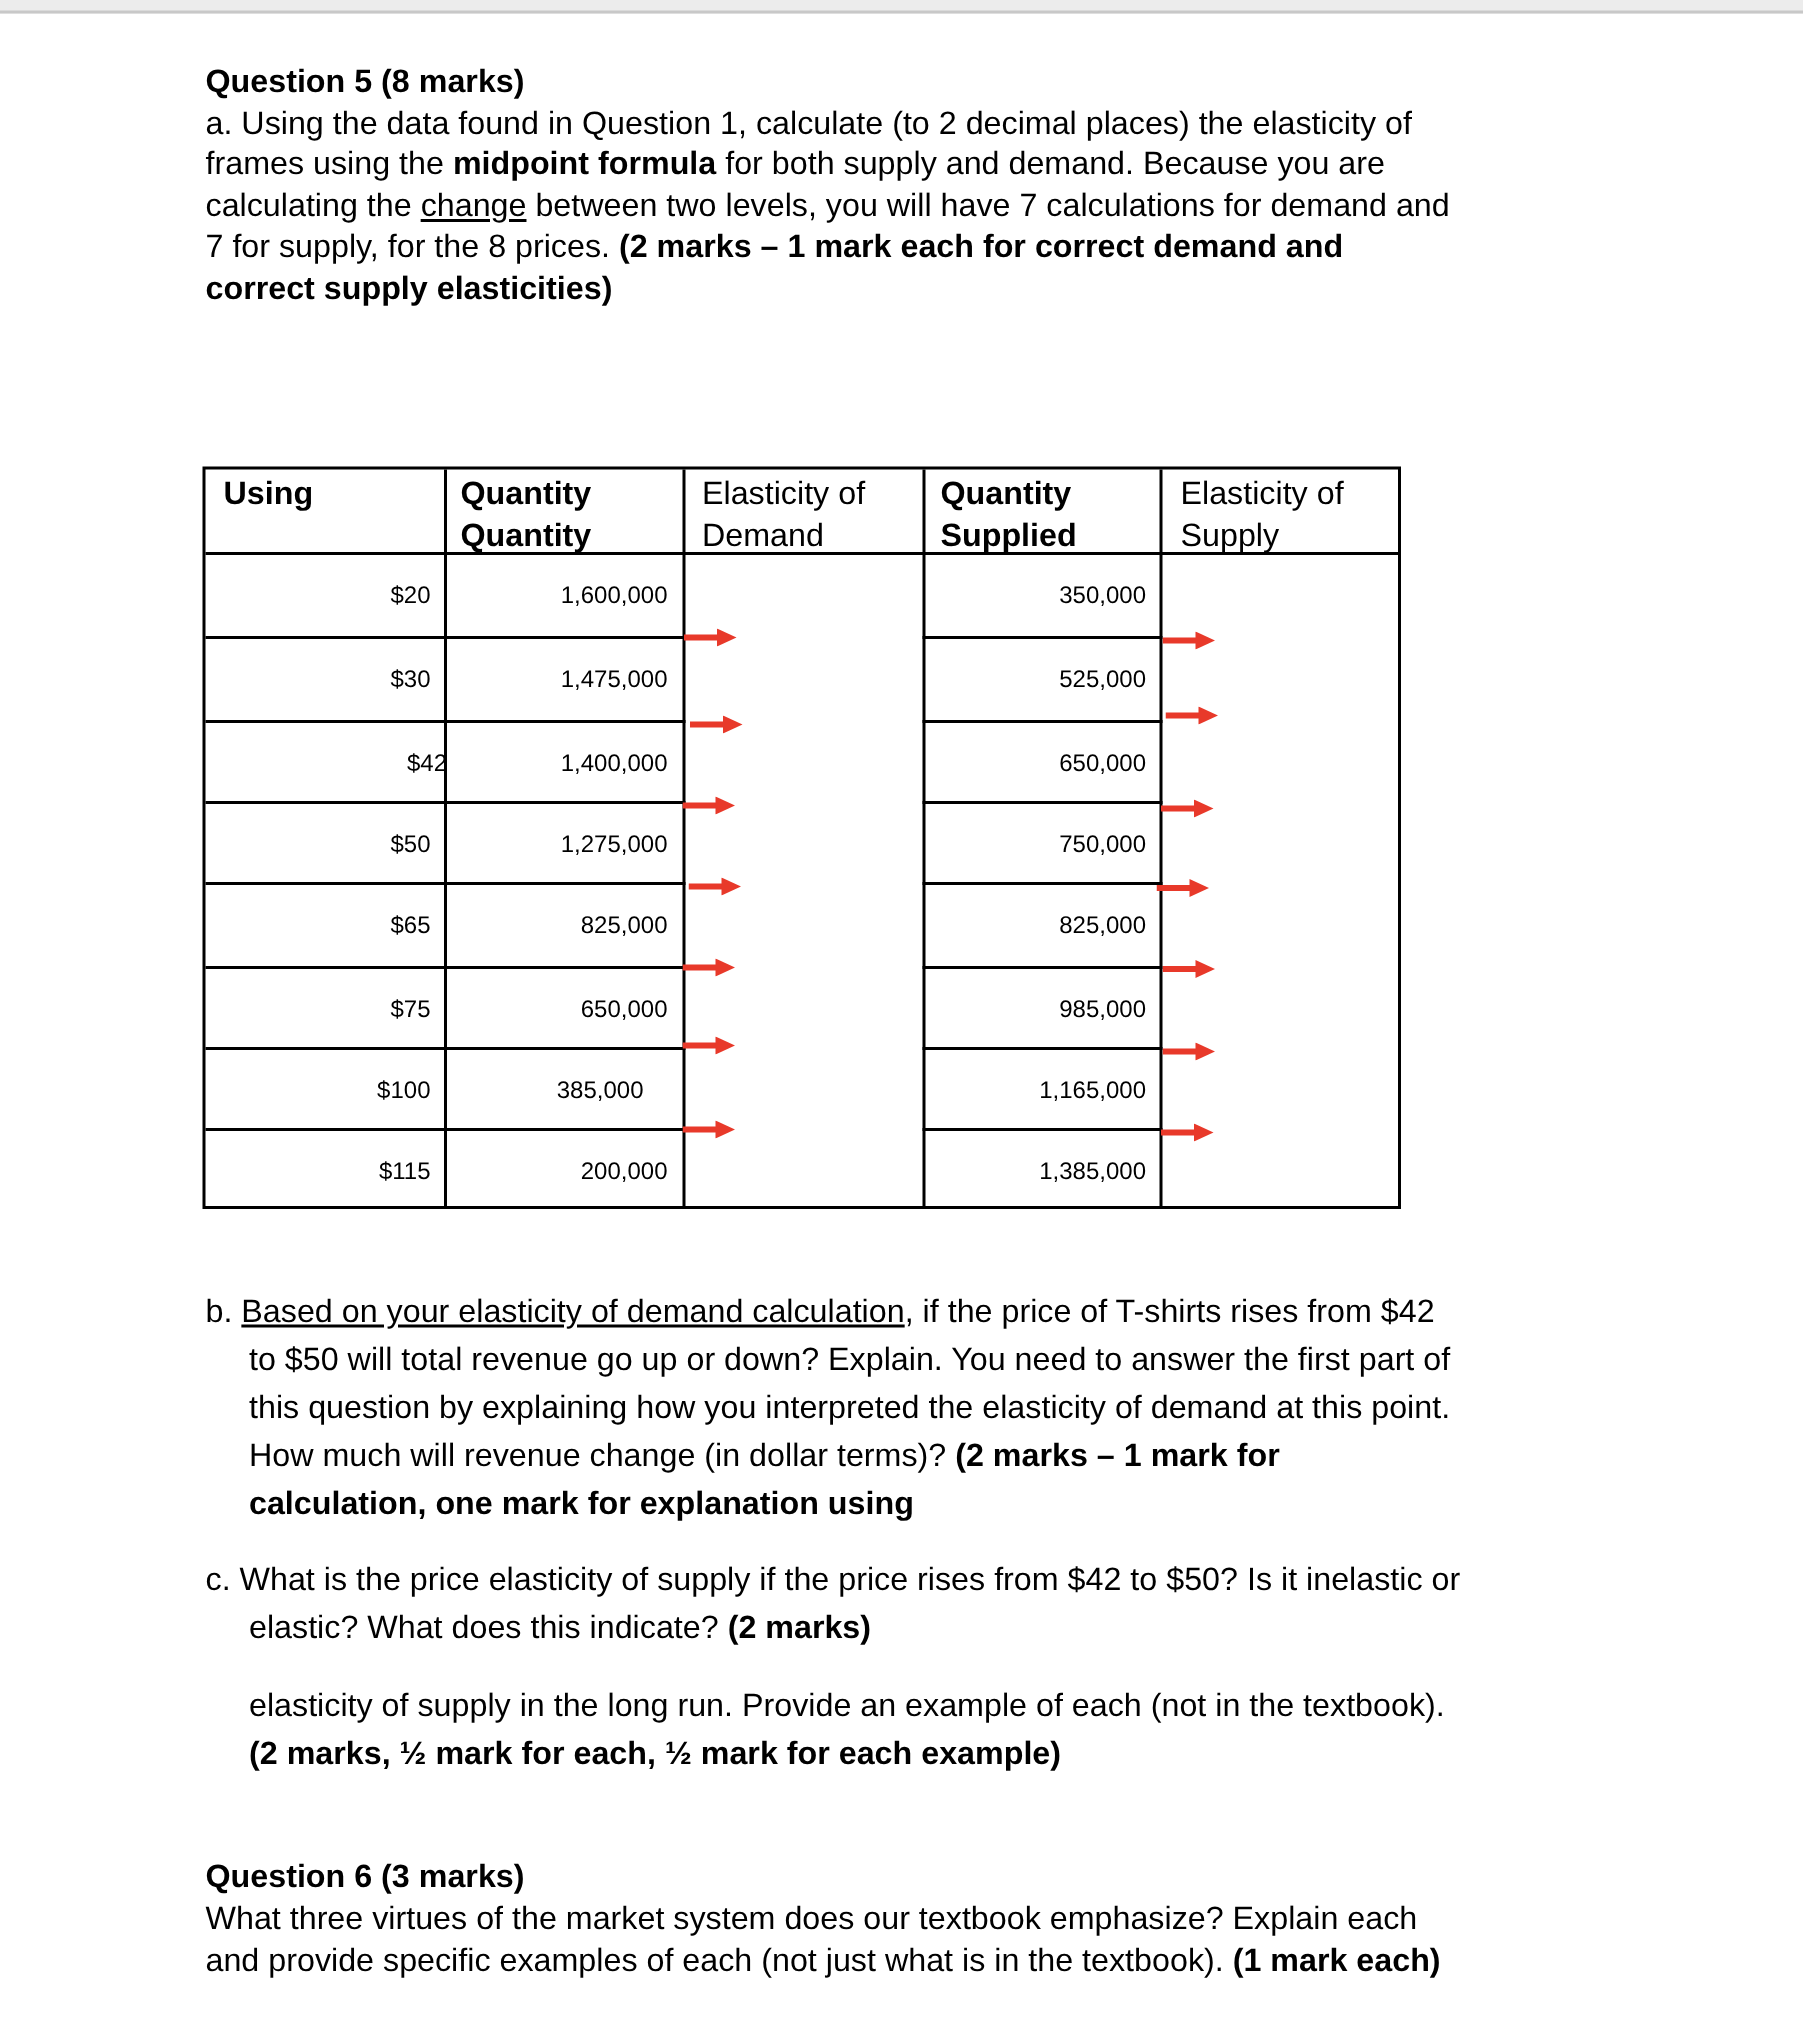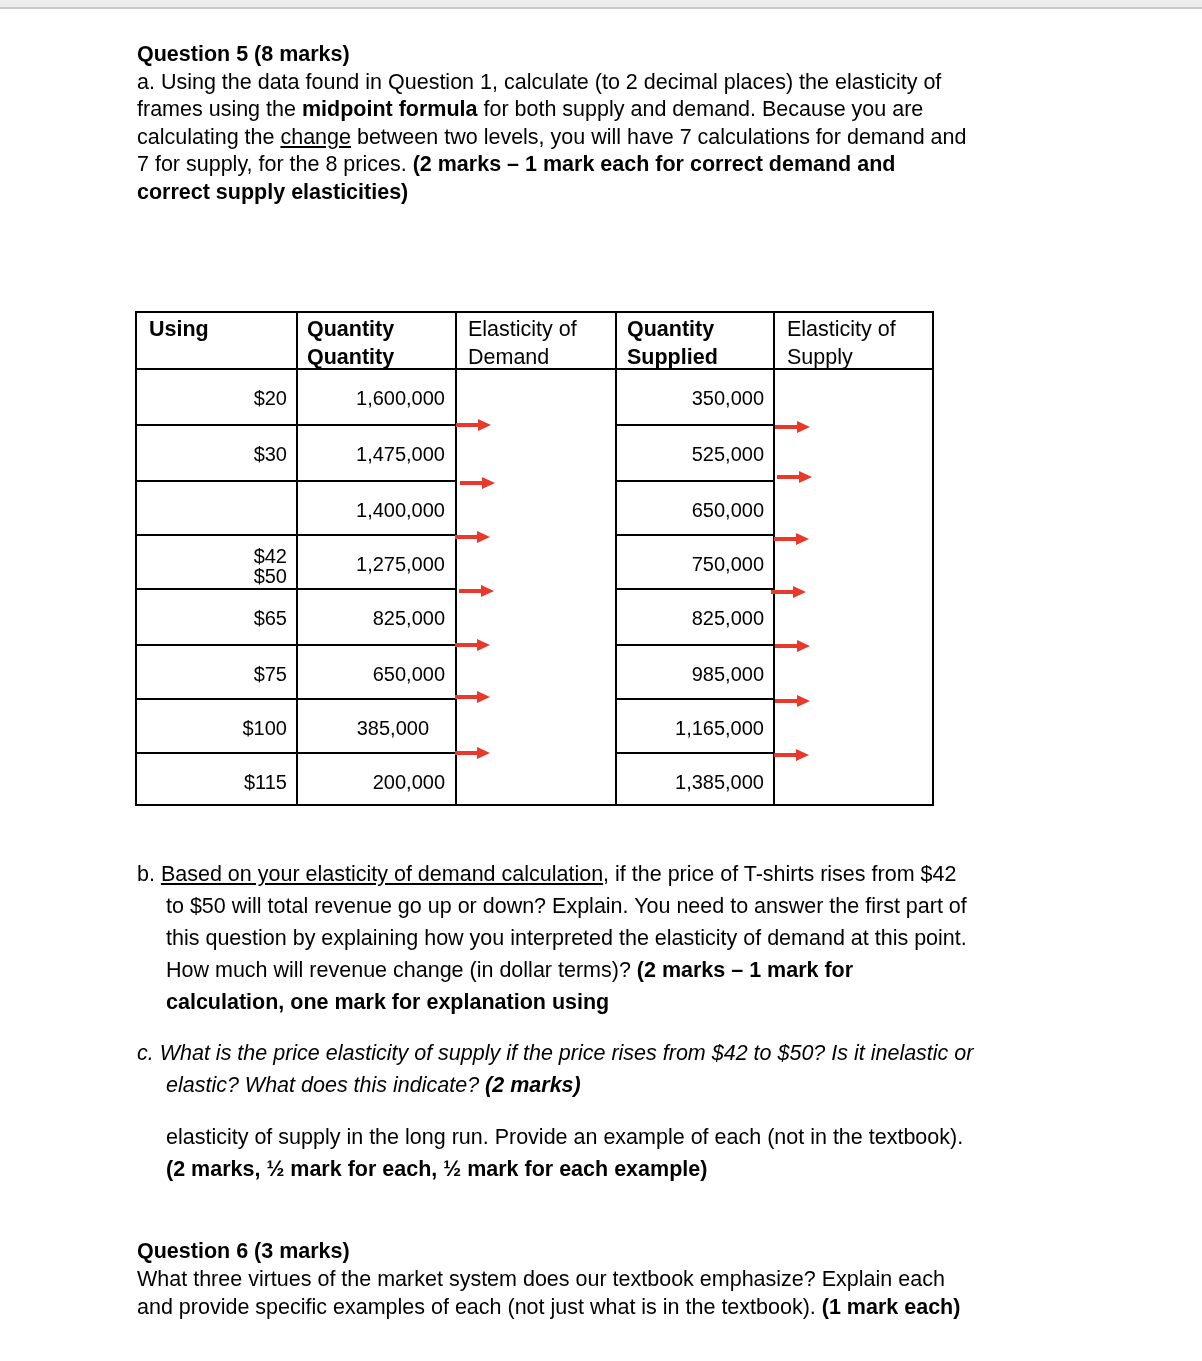--- a/index.html
+++ b/index.html
@@ -13,26 +13,26 @@
   .u { text-decoration: underline; }
 
   #q5 { top: 41px; }
   #q5 .line { white-space: nowrap; }
 
   
   .tbl { position: absolute; left: 135px; top: 311px; width: 799px; height: 495px; border: 2px solid #000; }
   .vline { position: absolute; top: 0; bottom: 0; width: 2px; background: #000; }
   .hline { position: absolute; height: 2px; background: #000; }
   .hdr { position: absolute; top: 2px; font-size: 21.5px; line-height: 28px; }
-  .cell { position: absolute; font-size: 20px; line-height: 22px; text-align: right; }
+  .cell { position: absolute; font-size: 16px; line-height: 22px; text-align: right; }
 
   .arrow { position: absolute; height: 12px; width: 36px; }
 
   #qb { top: 858px; }
-  #qc { top: 1037px; font-style: italic; }
+  #qc { top: 1037px; }
   #qd { top: 1121px; }
   #q6 { top: 1237px; }
   .indent { padding-left: 29px; }
 </style>
 </head>
 <body>
 
 <div class="topbar"></div>
 
 <div class="block" id="q5">
@@ -88,25 +88,25 @@
   </div>
 
   <div class="cell" style="top:74px; left:0; width:150px;">$20</div>
   <div class="cell" style="top:74px; left:160px; width:148px;">1,600,000</div>
   <div class="cell" style="top:74px; left:480px; width:147px;">350,000</div>
 
   <div class="cell" style="top:130px; left:0; width:150px;">$30</div>
   <div class="cell" style="top:130px; left:160px; width:148px;">1,475,000</div>
   <div class="cell" style="top:130px; left:480px; width:147px;">525,000</div>
 
-  <div class="cell" style="top:186px; left:0; width:150px;margin-top:46px;">$42</div>
+  <div class="cell" style="top:186px; left:11px; width:150px;">$42</div>
   <div class="cell" style="top:186px; left:160px; width:148px;">1,400,000</div>
   <div class="cell" style="top:186px; left:480px; width:147px;">650,000</div>
 
-  <div class="cell" style="top:252px; left:0; width:150px;">$50</div>
+  <div class="cell" style="top:240px; left:0; width:150px;">$50</div>
   <div class="cell" style="top:240px; left:160px; width:148px;">1,275,000</div>
   <div class="cell" style="top:240px; left:480px; width:147px;">750,000</div>
 
   <div class="cell" style="top:294px; left:0; width:150px;">$65</div>
   <div class="cell" style="top:294px; left:160px; width:148px;">825,000</div>
   <div class="cell" style="top:294px; left:480px; width:147px;">825,000</div>
 
   <div class="cell" style="top:350px; left:0; width:150px;">$75</div>
   <div class="cell" style="top:350px; left:160px; width:148px;">650,000</div>
   <div class="cell" style="top:350px; left:480px; width:147px;">985,000</div>

